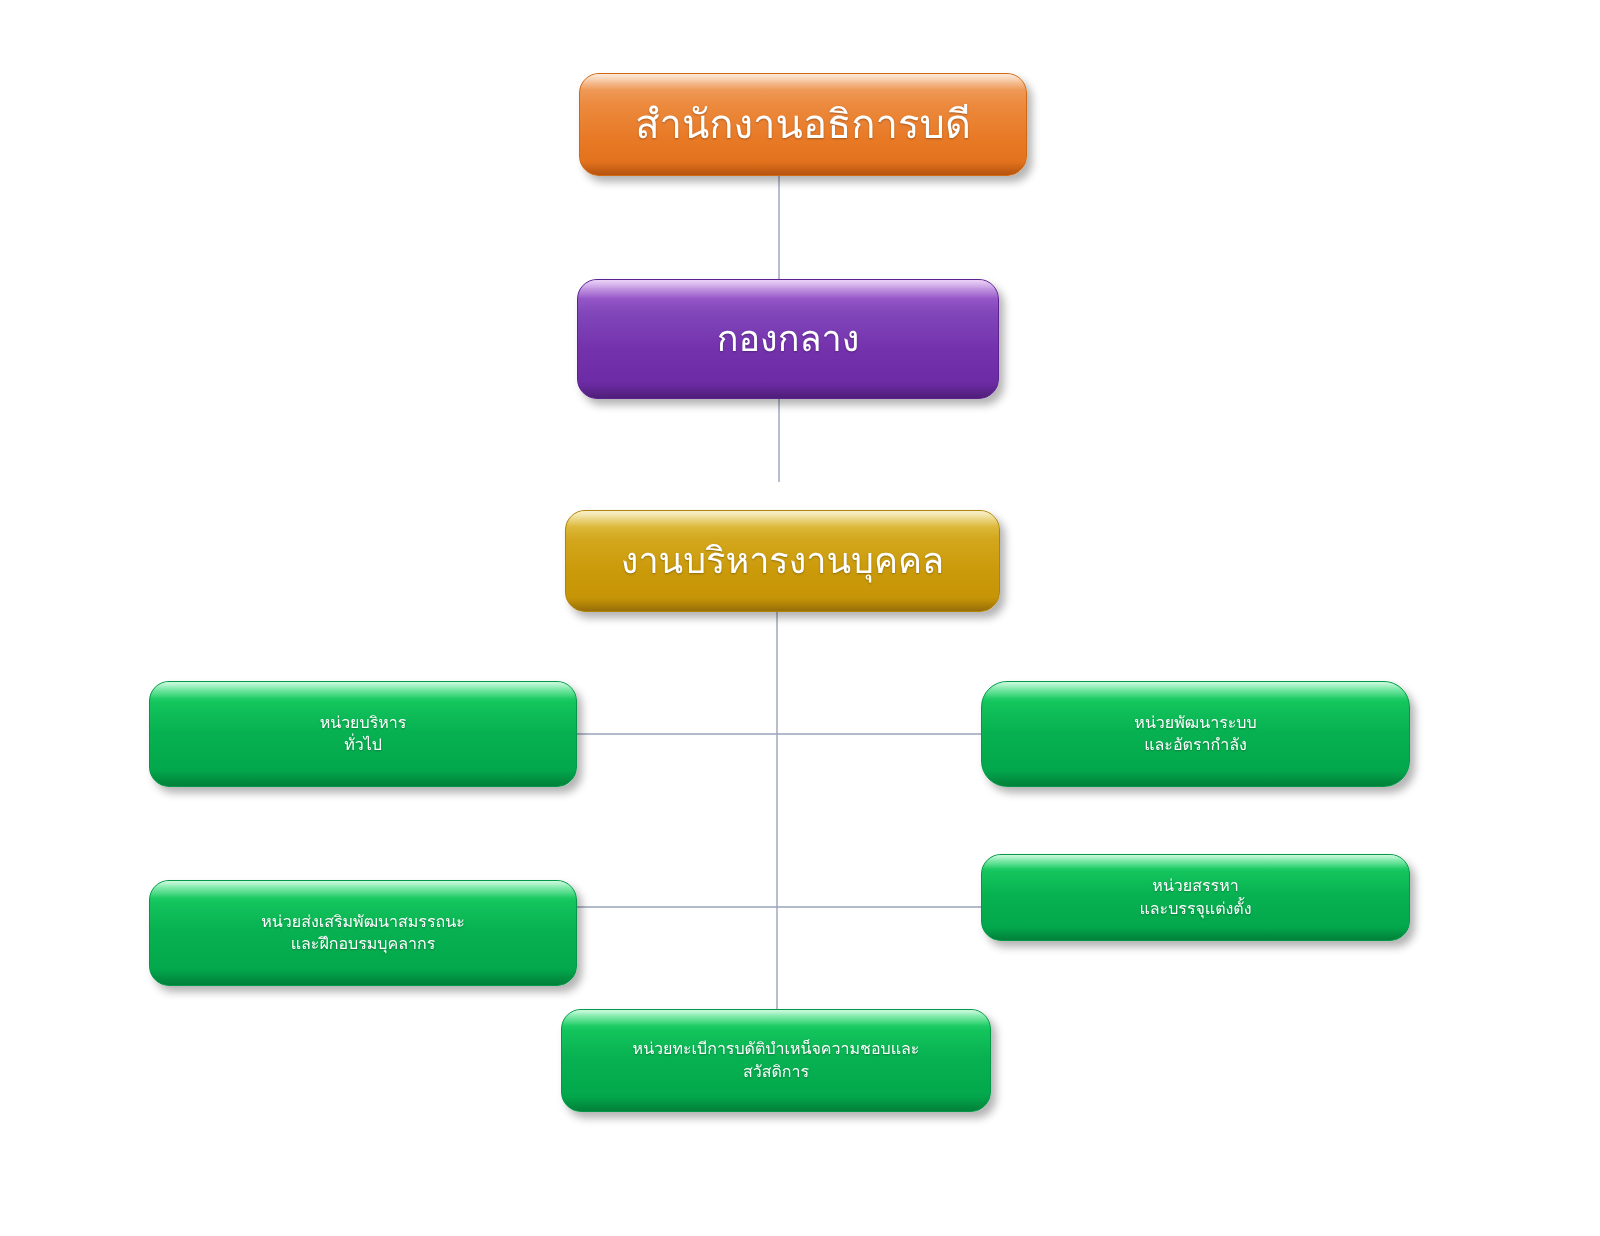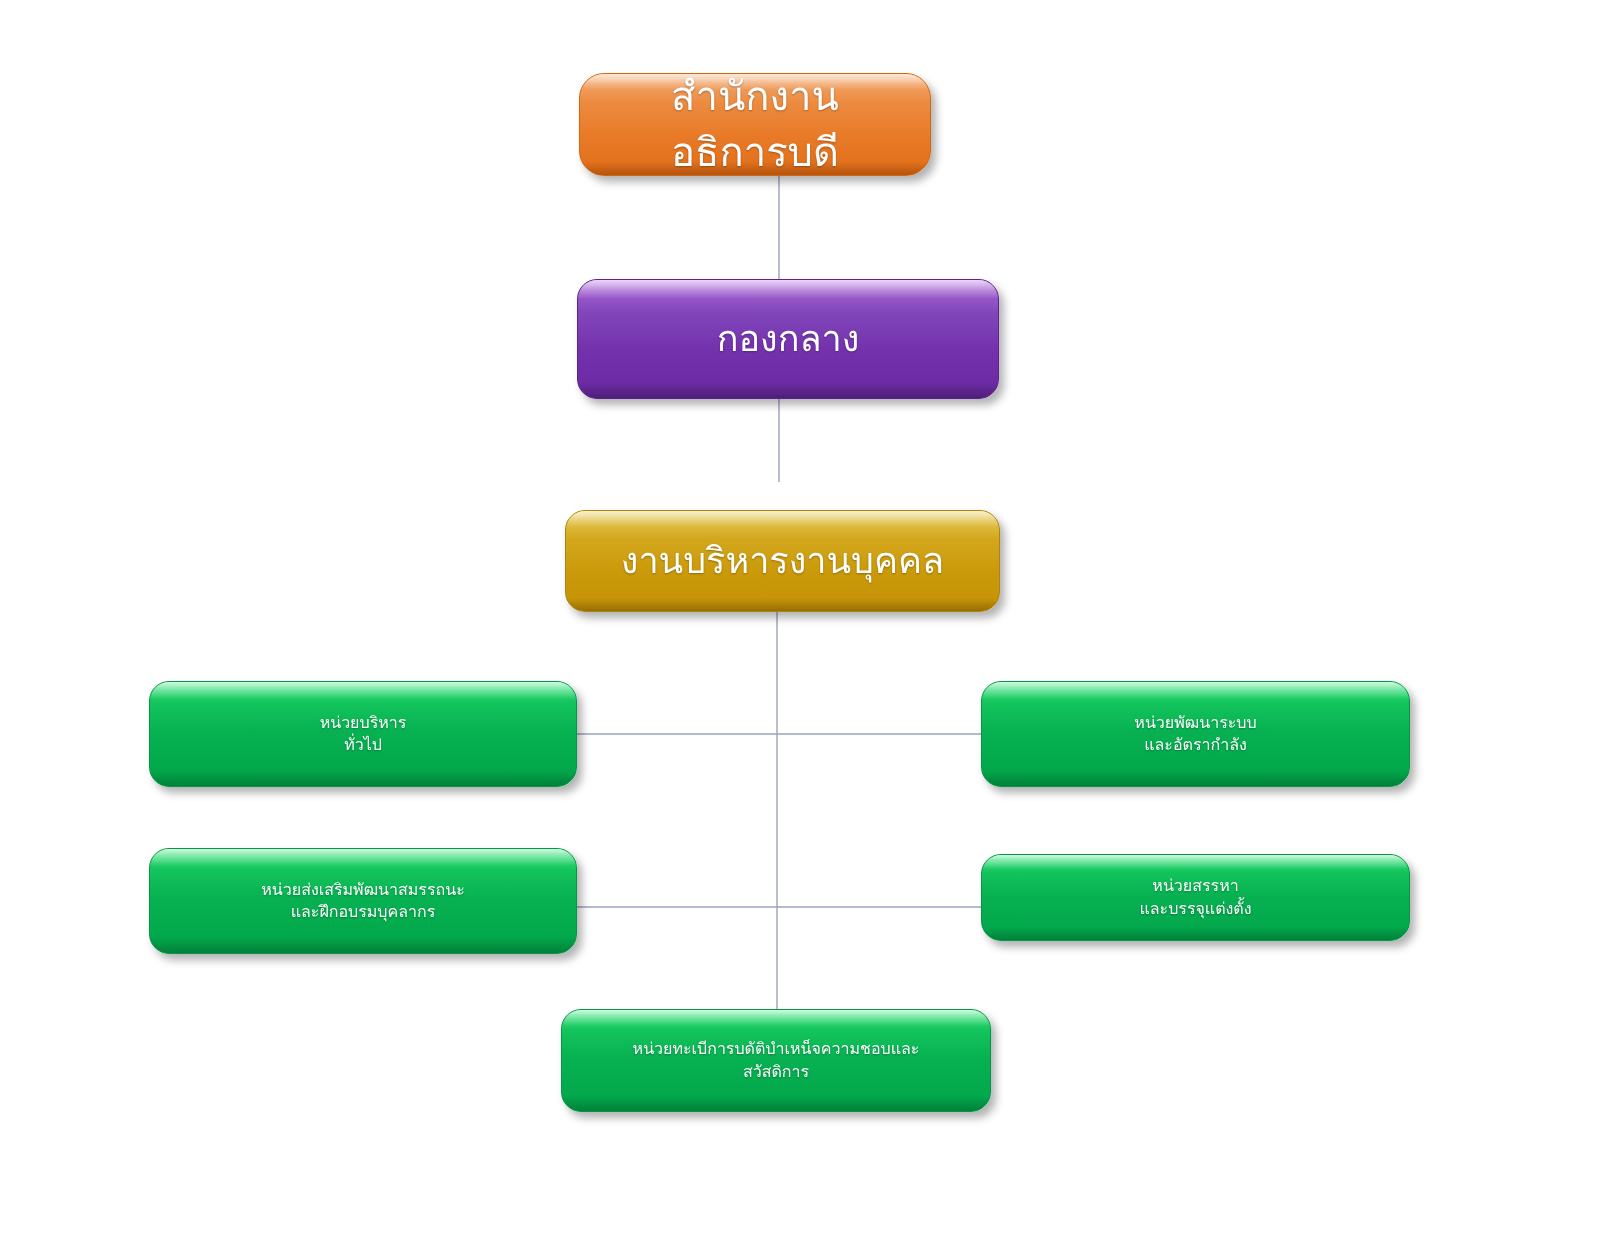--- a/index.html
+++ b/index.html
@@ -109,38 +109,38 @@
       <line x1="779" y1="176" x2="779" y2="279" stroke="#9aa3bb" stroke-width="1.4"></line>
       <line x1="779" y1="379" x2="779" y2="482" stroke="#9aa3bb" stroke-width="1.4"></line>
       <line x1="777" y1="584" x2="777" y2="1009" stroke="#9aa3bb" stroke-width="1.4"></line>
       <line x1="577" y1="734" x2="777" y2="734" stroke="#9aa3bb" stroke-width="1.4"></line>
       <line x1="777" y1="734" x2="981" y2="734" stroke="#9aa3bb" stroke-width="1.4"></line>
       <line x1="577" y1="907" x2="777" y2="907" stroke="#9aa3bb" stroke-width="1.4"></line>
       <line x1="777" y1="907" x2="981" y2="907" stroke="#9aa3bb" stroke-width="1.4"></line>
     </svg>
 
   <div id="nodes-layer">
-      <div class="node orange tier-1" style="left: 579px; top: 73px; width: 352px; height: 103px; border-radius: 25px;">
+      <div class="node orange tier-1" style="left: 579px; top: 73px; width: 448px; height: 103px;">
         <div class="label">สำนักงานอธิการบดี</div>
       </div>
       <div class="node purple tier-2" style="left: 577px; top: 279px; width: 422px; height: 120px;">
         <div class="label">กองกลาง</div>
       </div>
       <div class="node gold tier-3" style="left: 565px; top: 482px; width: 435px; height: 102px;">
         <div class="label">งานบริหารงานบุคคล</div>
       </div>
       <div class="node green tier-leaf" style="left: 149px; top: 681px; width: 428px; height: 106px;">
         <div class="label">หน่วยบริหาร
 ทั่วไป</div>
       </div>
-      <div class="node green tier-leaf" style="left: 981px; top: 681px; width: 429px; height: 106px;">
+      <div class="node green tier-leaf" style="left: 981px; top: 681px; width: 429px; height: 106px; border-radius: 26px;">
         <div class="label">หน่วยพัฒนาระบบ
 และอัตรากำลัง</div>
       </div>
-      <div class="node green tier-leaf" style="left: 149px; top: 848px; width: 428px; height: 106px;">
+      <div class="node green tier-leaf" style="left: 149px; top: 880px; width: 428px; height: 106px;">
         <div class="label">หน่วยส่งเสริมพัฒนาสมรรถนะ
 และฝึกอบรมบุคลากร</div>
       </div>
       <div class="node green tier-leaf" style="left: 981px; top: 854px; width: 429px; height: 87px;">
         <div class="label">หน่วยสรรหา
 และบรรจุแต่งตั้ง</div>
       </div>
       <div class="node green tier-leaf" style="left: 561px; top: 1009px; width: 430px; height: 103px;">
         <div class="label">หน่วยทะเบีการบดัติบำเหน็จความชอบและ
 สวัสดิการ</div>

